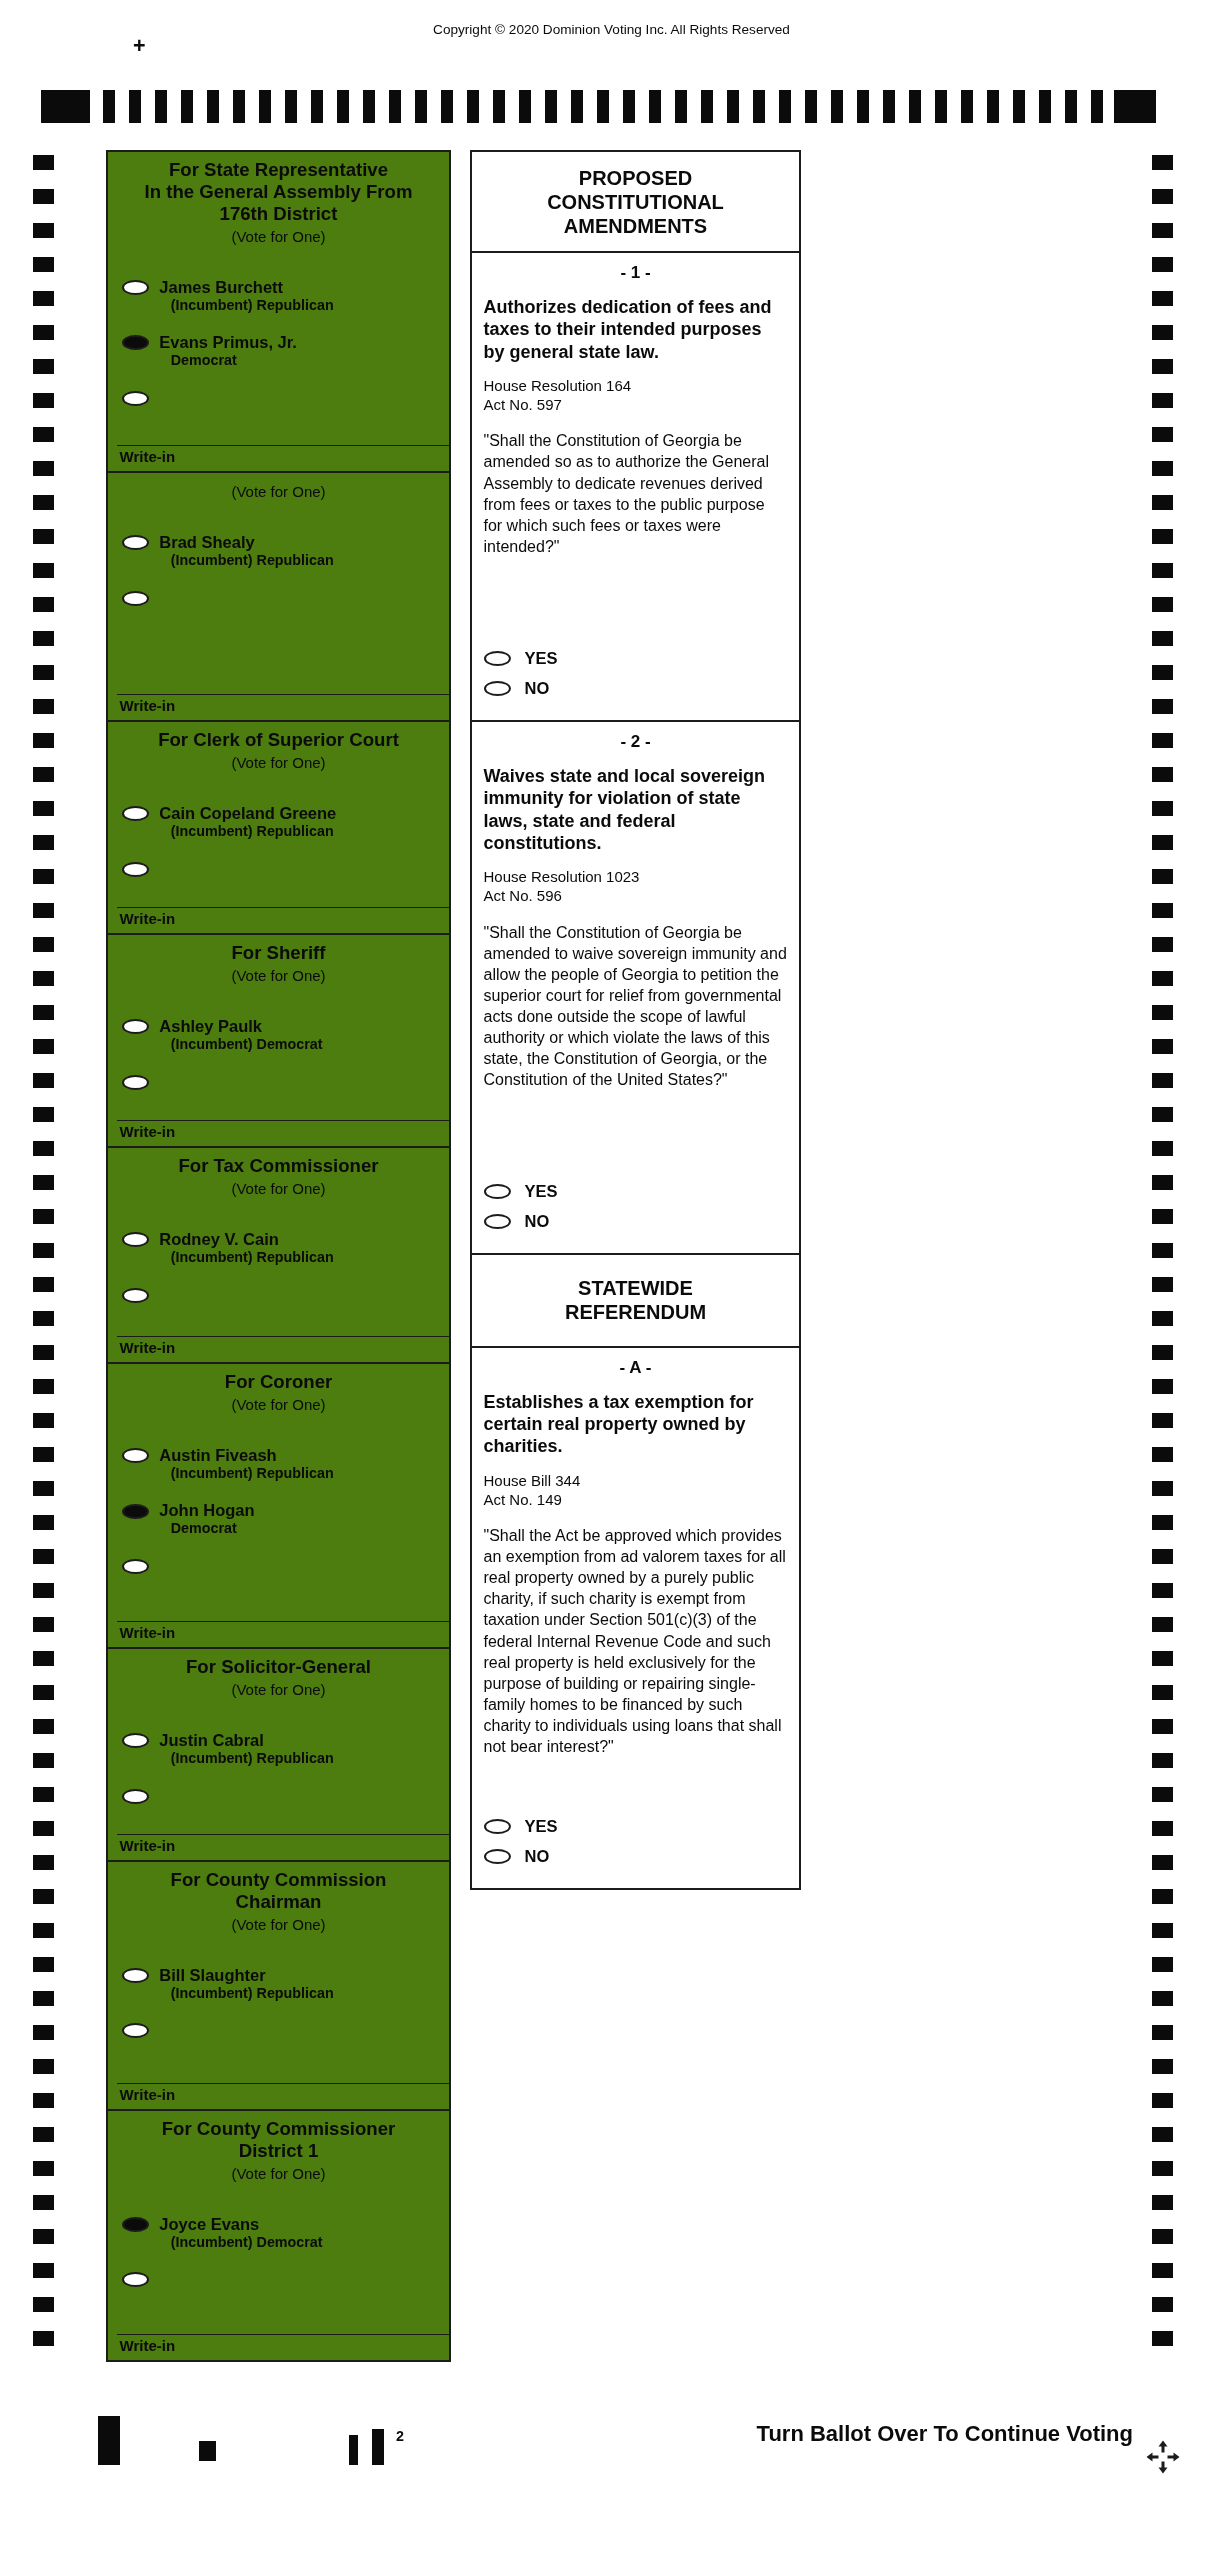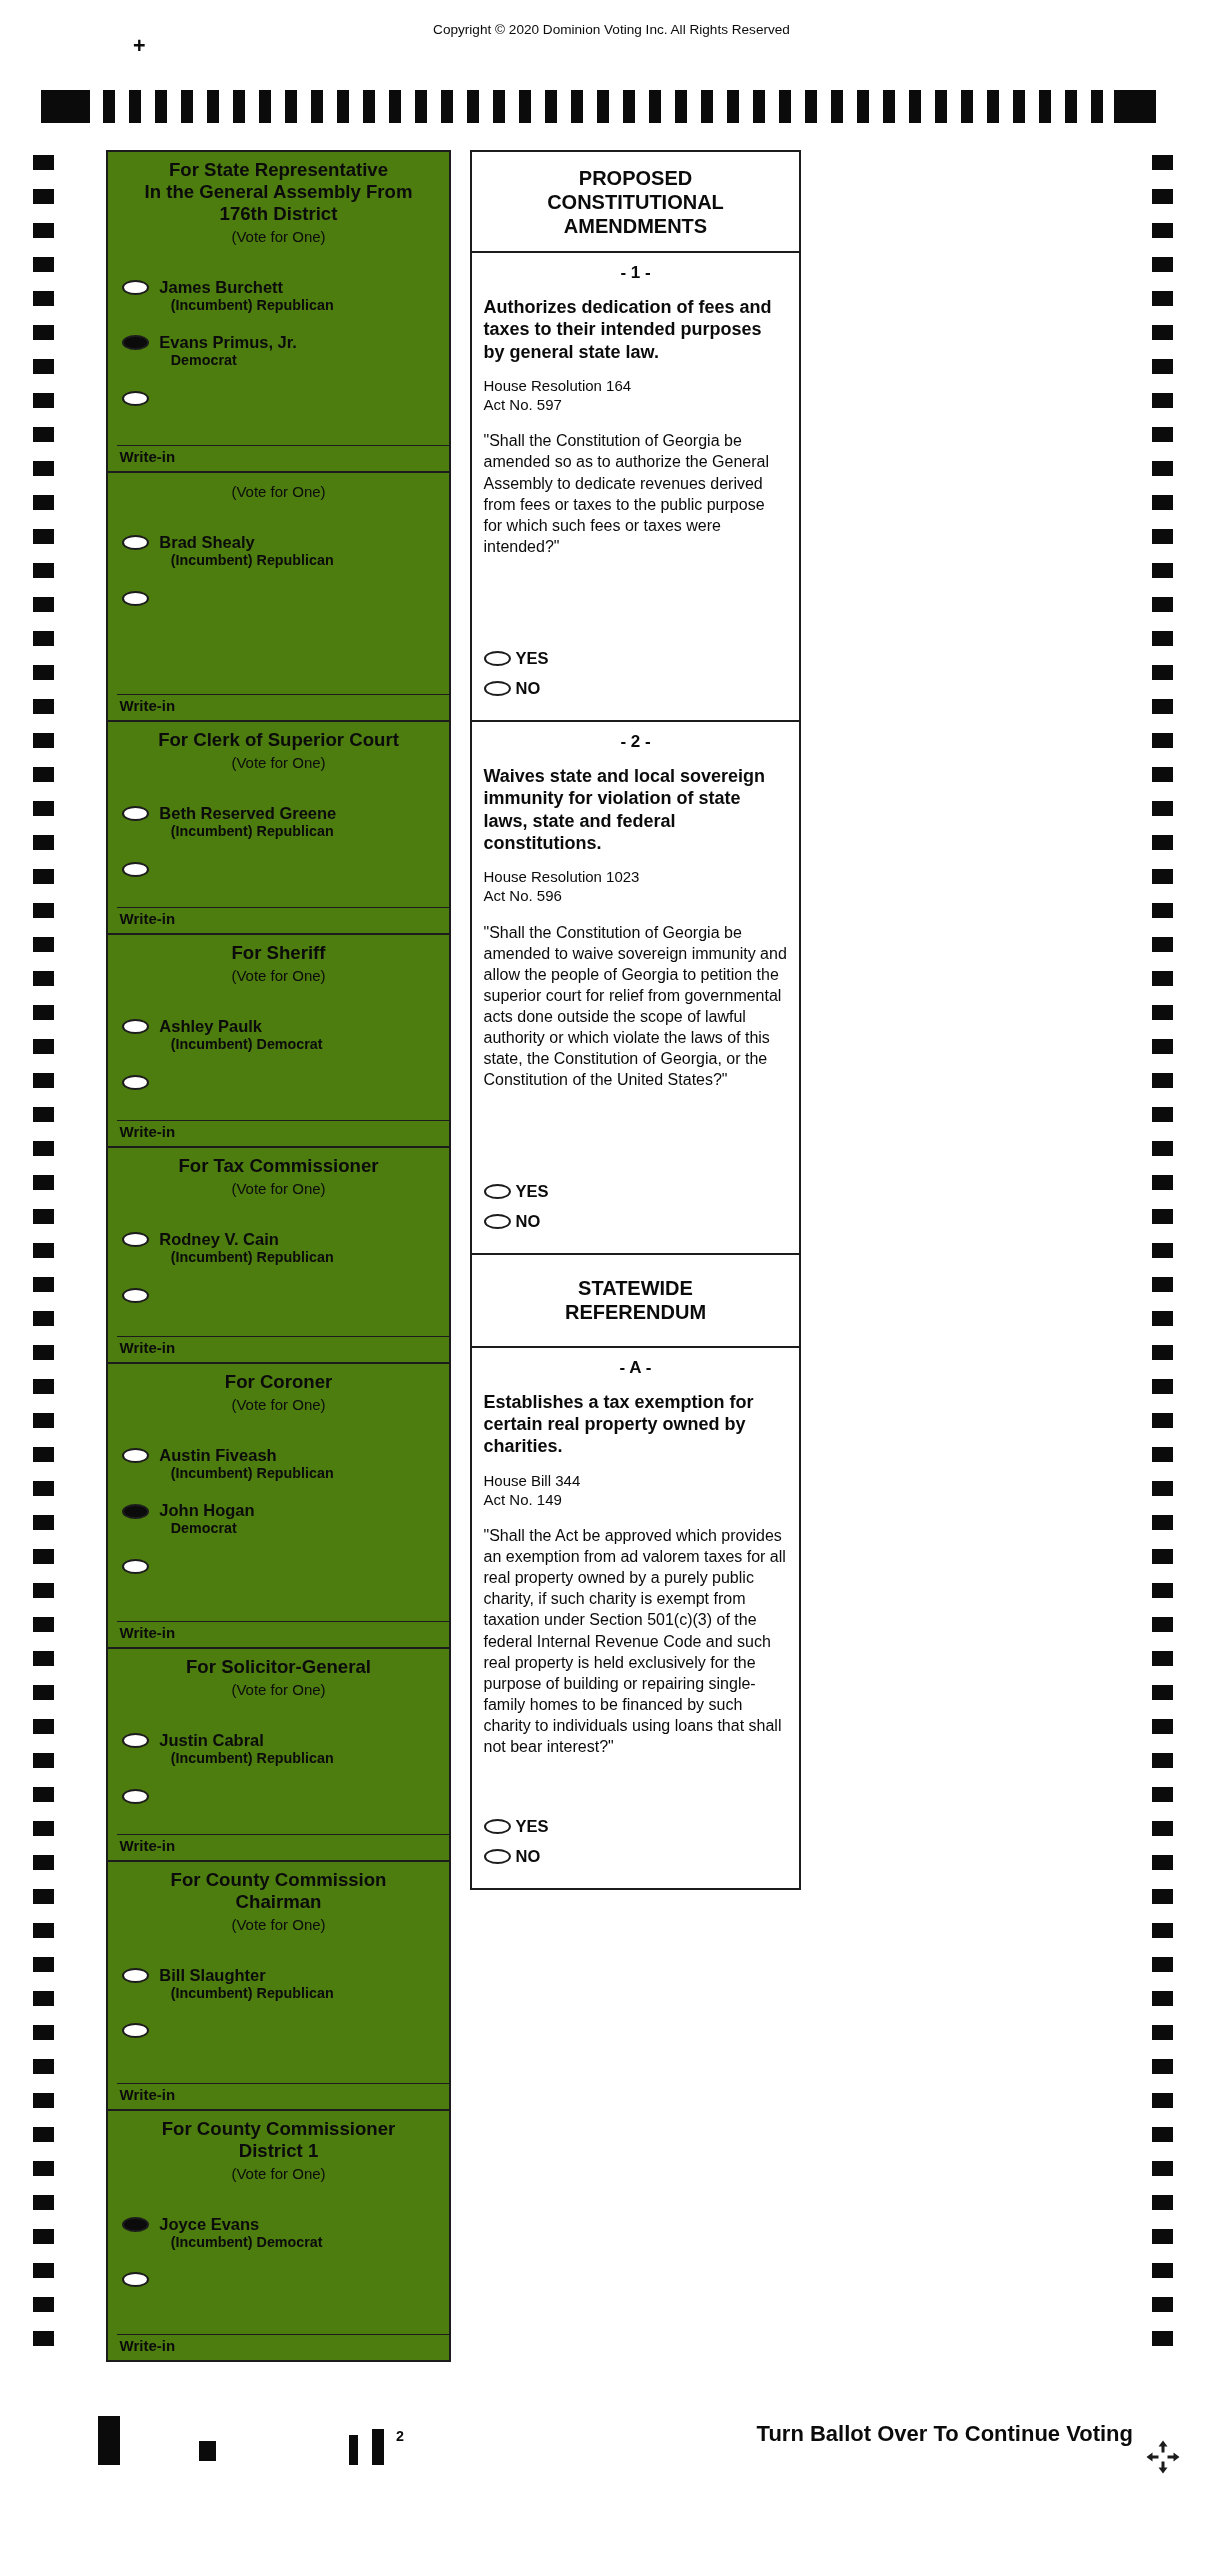--- a/index.html
+++ b/index.html
@@ -68,21 +68,21 @@
     display: flex; flex-direction: column; justify-content: center;
     text-align: center; font-weight: bold; font-size: 20px; line-height: 1.2;
     padding: 7.2px 4.3px;
   }
   .measure { display: flex; flex-direction: column; padding: 7.2px 11.5px 10px; }
   .m-num { text-align: center; font-weight: bold; font-size: 17px; margin: 2.9px 0 13px; }
   .m-summary { font-weight: bold; font-size: 18px; line-height: 1.24; margin-bottom: 13px; }
   .m-refs { font-size: 15px; line-height: 1.28; margin-bottom: 16px; }
   .m-question { font-size: 16px; line-height: 1.32; }
   .m-opts { margin-top: auto; padding-top: 14.3px; }
-  .opt { display: flex; align-items: center; gap: 5px; margin-bottom: 11.5px; }
+  .opt { display: flex; align-items: center; gap: 14px; margin-bottom: 11.5px; }
   .opt .bubble { margin-top: 0; }
   .opt-label { font-weight: bold; font-size: 16.5px; }
 
   
   .turn-over { position: absolute; top: 2421px; right: 90px; font-weight: bold; font-size: 22px; }
   .fold-icon { position: absolute; top: 2439px; left: 1145px; width: 36px; height: 36px; }
   .cal { position: absolute; background: #0b0b0b; }
   .cal-1 { left: 98px; top: 2416px; width: 21.5px; height: 49px; }
   .cal-2 { left: 199px; top: 2441px; width: 17px; height: 20px; }
   .cal-3 { left: 349px; top: 2435px; width: 9.3px; height: 30px; }
@@ -161,21 +161,21 @@
 
     <section class="contest" style="min-height:213px">
       <div class="c-title">
         <div>For Clerk of Superior Court</div>
       </div>
       <div class="c-instr">(Vote for One)</div>
       <div class="cands">
         <div class="cand">
           <span class="bubble"></span>
           <span class="cand-text">
-            <span class="cand-name">Beth Reserved Greene</span>
+            <span class="cand-name">Cain Copeland Greene</span>
             <span class="cand-party">(Incumbent) Republican</span>
           </span>
         </div>
         <div class="cand blank">
           <span class="bubble"></span>
         </div>
       </div>
       <div class="writein">
         <div class="wi-line"></div>
         <div class="wi-label">Write-in</div>

